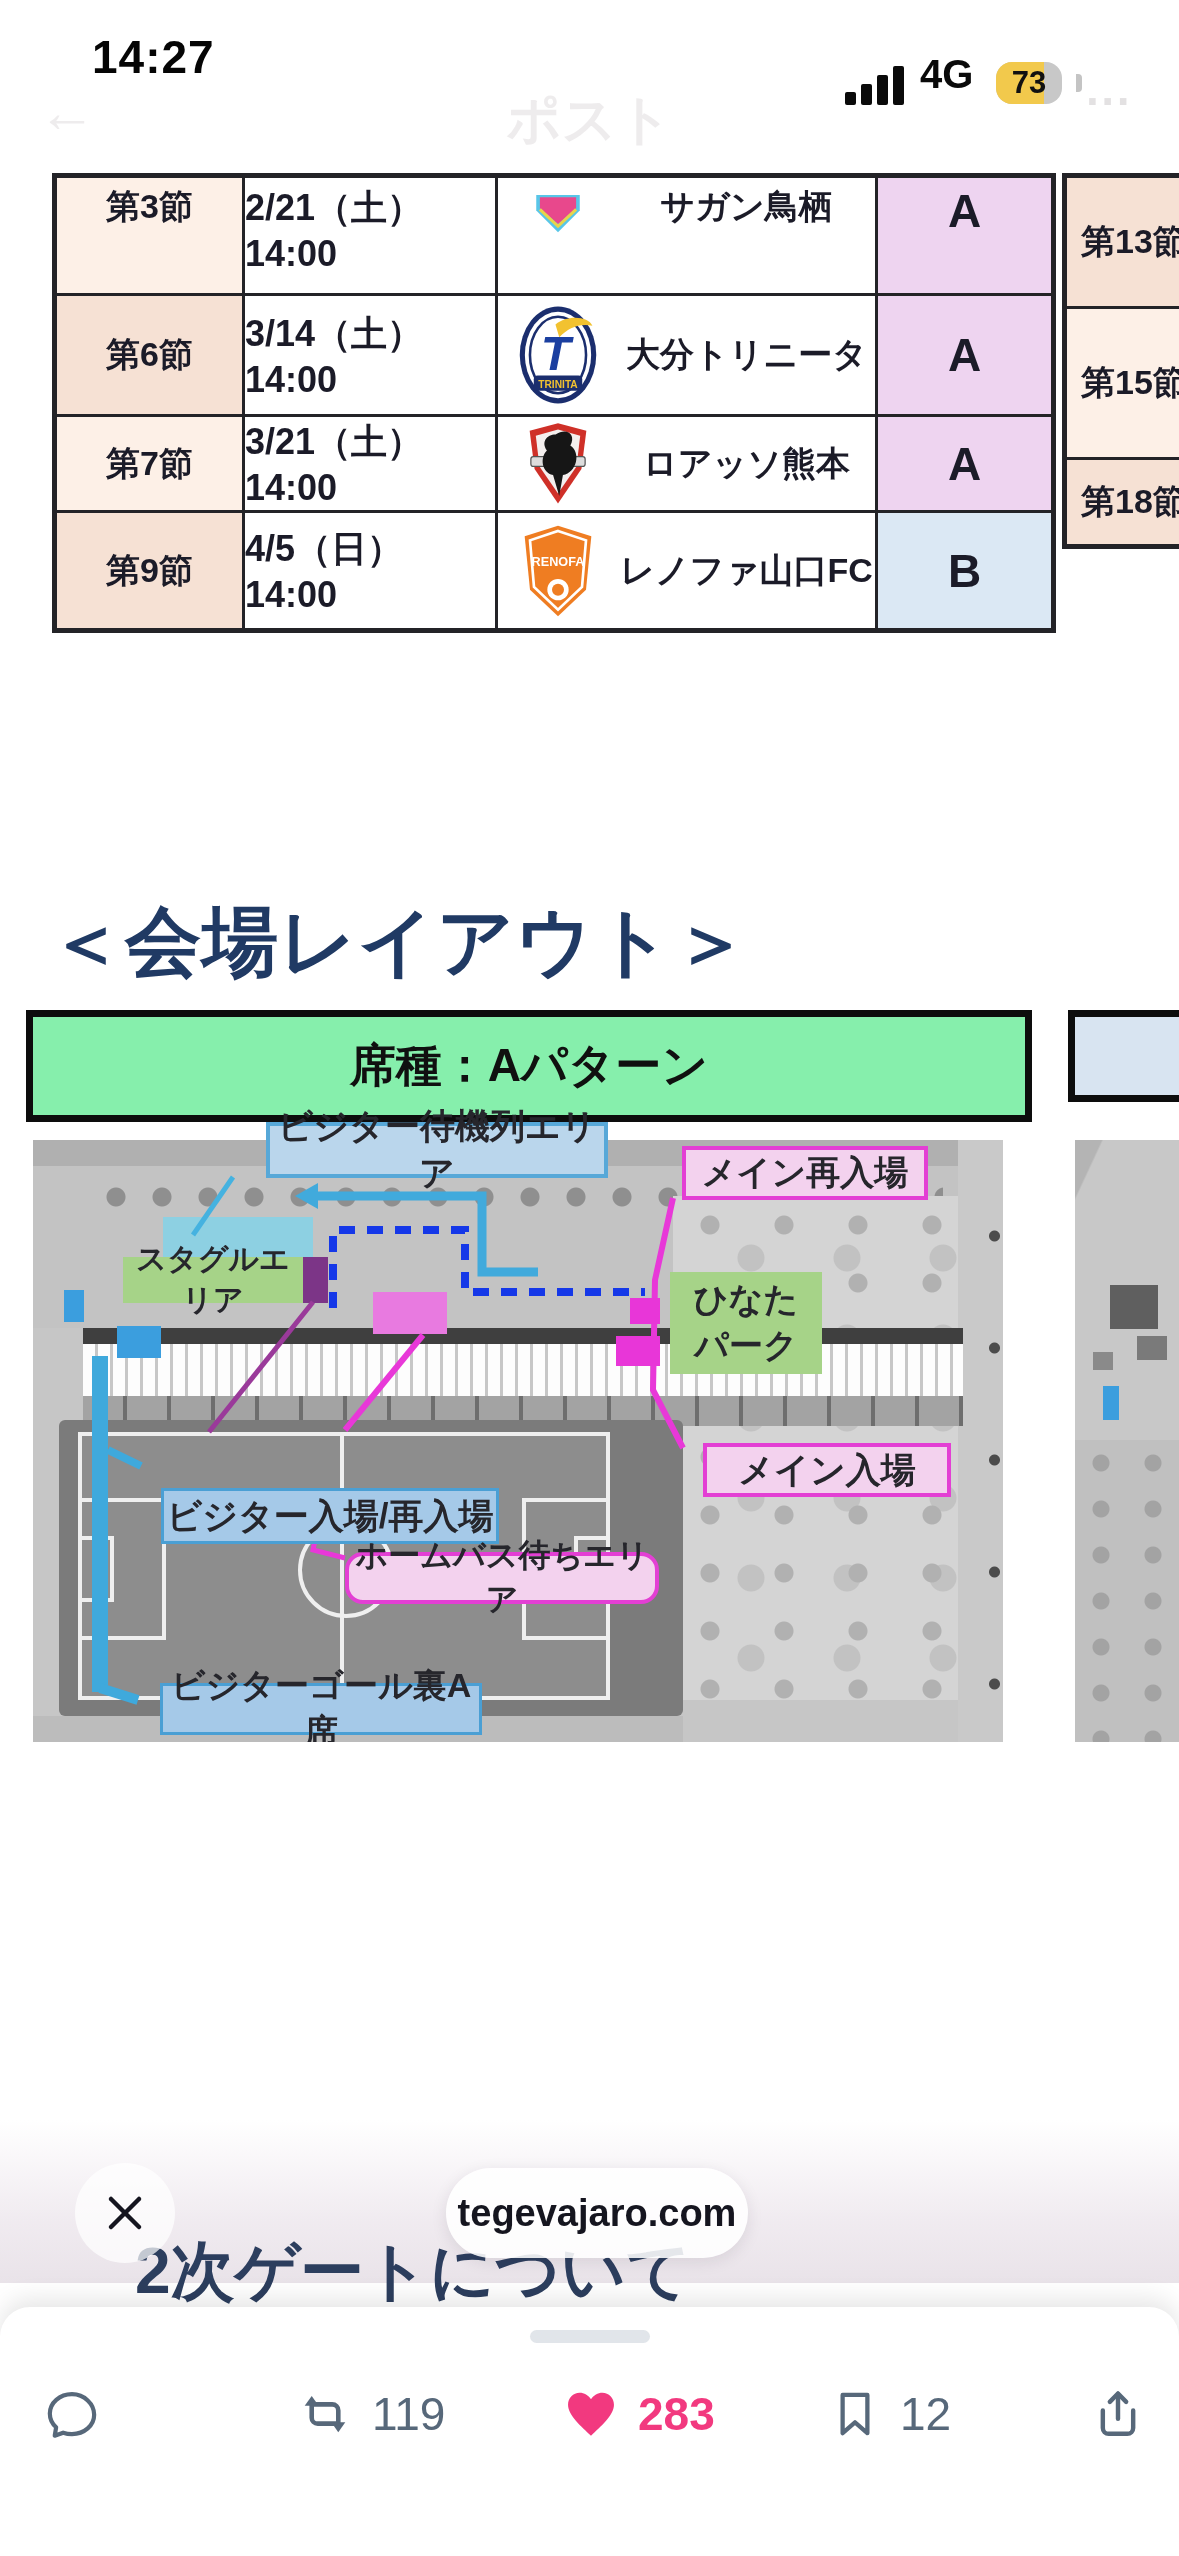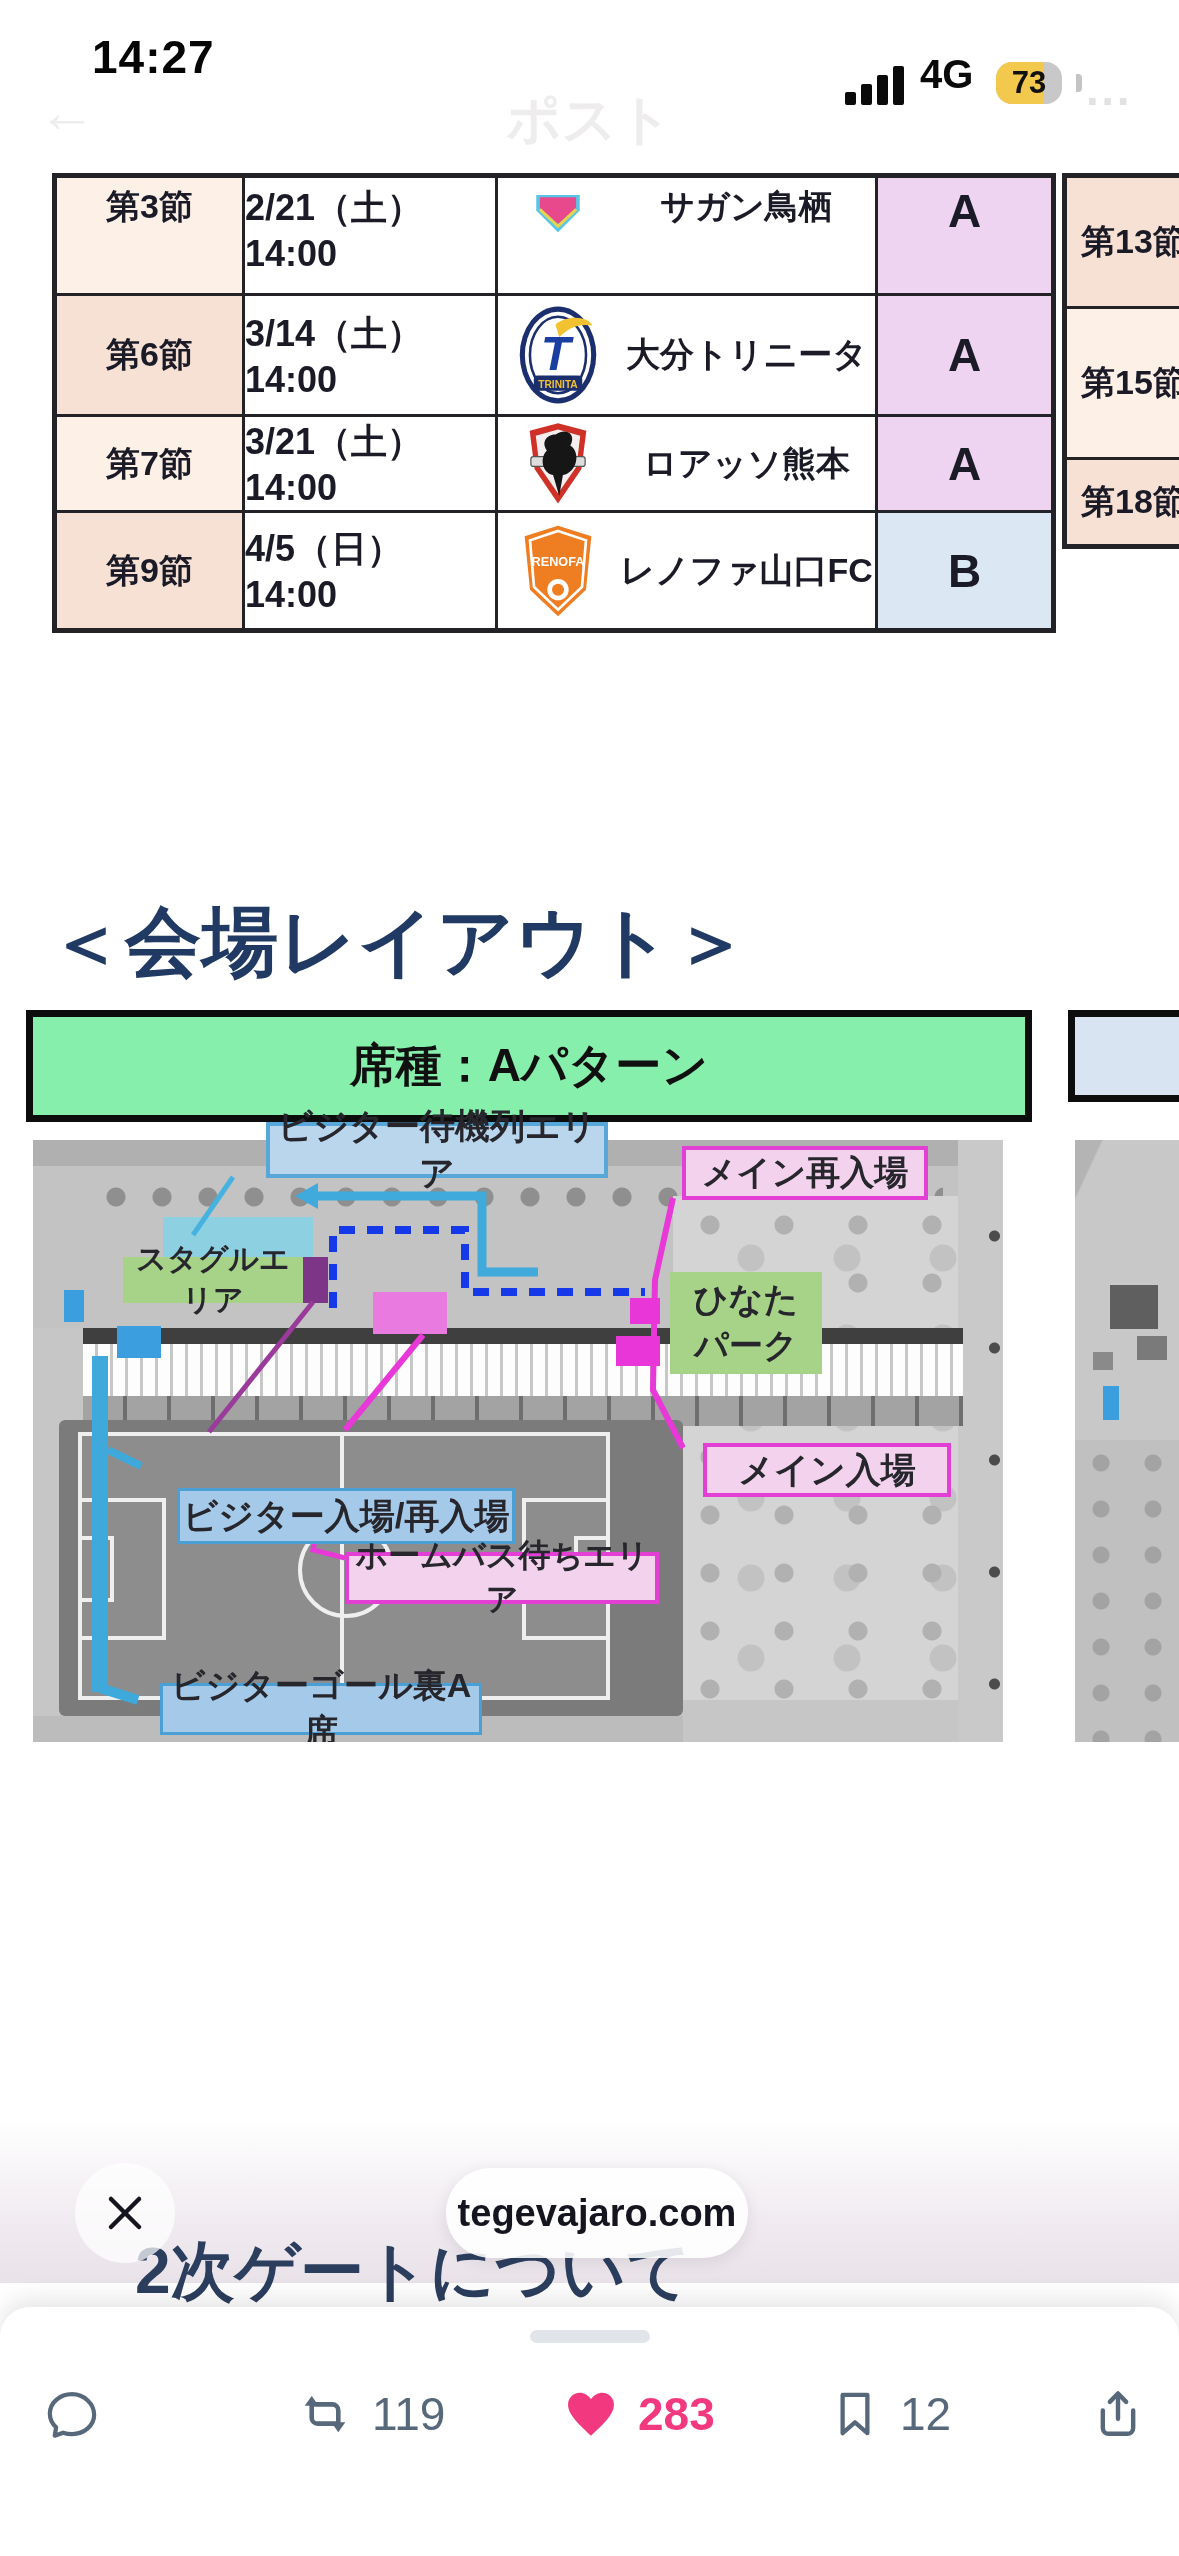--- a/index.html
+++ b/index.html
@@ -211,23 +211,23 @@
     <rect x="583" y="196" width="44" height="30" fill="#e836d8"></rect>
     <line x1="390" y1="195" x2="312" y2="290" stroke="#e838d8" stroke-width="6"></line>
     <line x1="280" y1="162" x2="176" y2="292" stroke="#9a3a9a" stroke-width="5"></line>
     <polyline points="312,418 280,410 288,372" fill="none" stroke="#e838d8" stroke-width="5"></polyline>
   </svg>
 
   <div class="mlabel lblGreen" style="left:90px;top:117px;width:180px;height:46px;font-size:30px;">スタグルエリア</div>
   <div class="mlabel lblPink" style="left:649px;top:6px;width:246px;height:54px;font-size:34px;">メイン再入場</div>
   <div class="mlabel lblGreen" style="left:637px;top:132px;width:152px;height:102px;font-size:34px;white-space:pre-line;line-height:1.35;">ひなた
 パーク</div>
-  <div class="mlabel lblBlue2" style="left:128px;top:348px;width:338px;height:56px;font-size:35px;margin-left:16px;">ビジター入場/再入場</div>
+  <div class="mlabel lblBlue2" style="left:128px;top:348px;width:338px;height:56px;font-size:35px;">ビジター入場/再入場</div>
   <div class="mlabel lblPink" style="left:655px;top:303px;width:248px;height:54px;font-size:35px;margin-left:15px;">メイン入場</div>
-  <div class="mlabel lblPink" style="left:312px;top:412px;width:314px;height:52px;font-size:32px;border-color:#e33fd4;">ホームバス待ちエリア</div>
+  <div class="mlabel lblPink" style="left:312px;top:412px;width:314px;height:52px;font-size:32px;border-color:#e33fd4;border-radius:18px;">ホームバス待ちエリア</div>
   <div class="mlabel lblBlue2" style="left:127px;top:543px;width:322px;height:52px;font-size:34px;">ビジターゴール裏A席</div>
 </div>
 
 <div class="abs mapB">
   <div class="abs" style="left:-30px;top:-10px;width:120px;height:180px;background:linear-gradient(115deg,#b4b4b4 30%,transparent 31%);"></div>
   <div class="abs" style="left:35px;top:145px;width:48px;height:44px;background:#5f5f5f;"></div>
   <div class="abs" style="left:62px;top:196px;width:30px;height:24px;background:#7a7a7a;"></div>
   <div class="abs" style="left:18px;top:212px;width:20px;height:18px;background:#8a8a8a;"></div>
   <div class="abs" style="left:28px;top:246px;width:16px;height:34px;background:#3b9ede;"></div>
   <div class="abs" style="left:0;top:300px;width:104px;height:302px;background:#c0c0c0;background-image:radial-gradient(circle,#a3a3a3 8px,transparent 9px);background-size:52px 46px;"></div>

